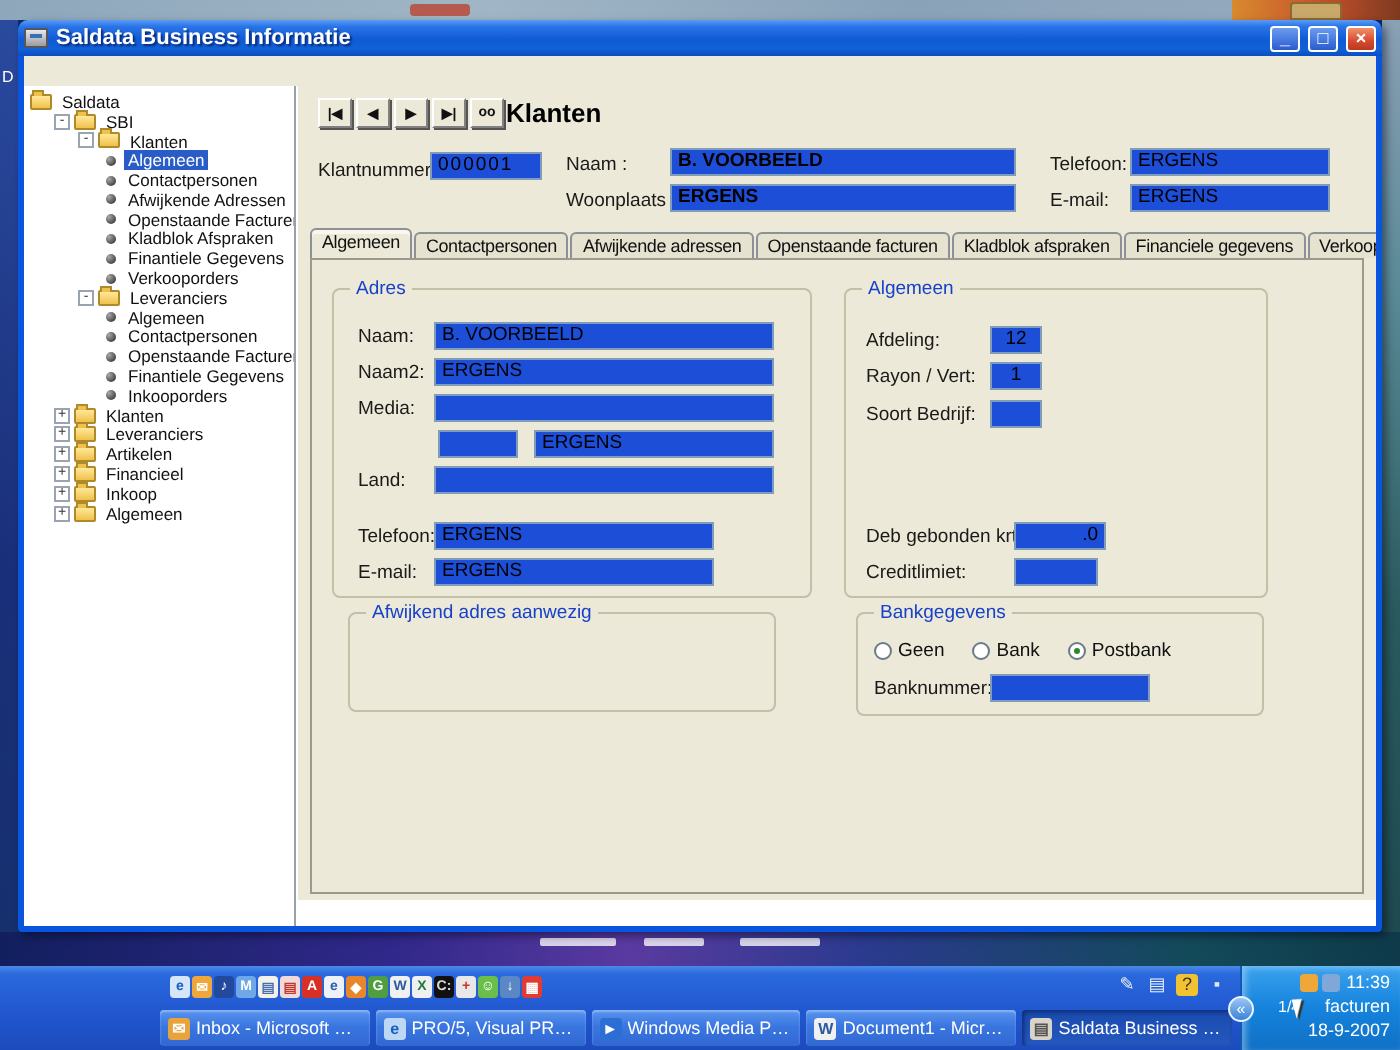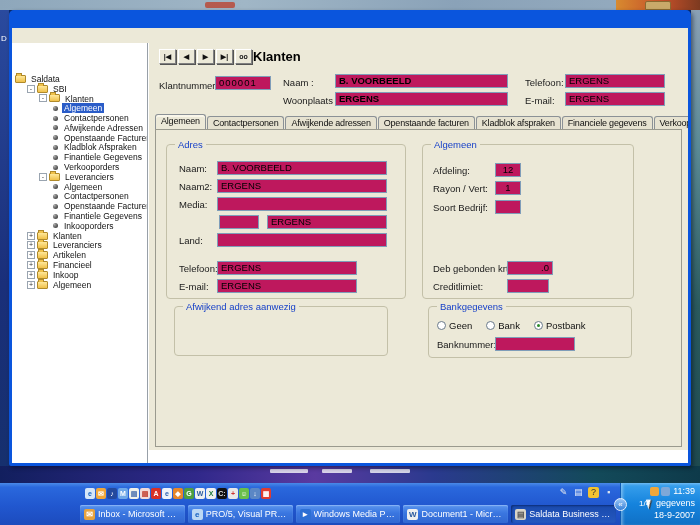--- a/index.html
+++ b/index.html
@@ -57,21 +57,21 @@
   .tlabel{padding:0 2px;}
   .tlabel.sel{background:#2a5cc8;color:#fff;}
 
   
   .content{position:absolute;left:137px;right:0;top:0;bottom:13px;background:#ece9d8;}
   .navbtns{position:absolute;left:10px;top:6px;display:flex;gap:2px;}
   .navbtn{width:17px;height:15px;background:#ece9d8;border:1px solid #808080;border-top-color:#fff;border-left-color:#fff;
     box-shadow:1px 1px 0 #555;font-size:7px;font-weight:bold;display:flex;align-items:center;justify-content:center;color:#111;}
   .page-title{position:absolute;left:104px;top:6px;font-size:13px;font-weight:bold;color:#000;}
   .flbl{position:absolute;font-size:9.5px;color:#1a1a1a;white-space:nowrap;}
-  .fld{position:absolute;background:#be185d;border:1px solid #7f9db9;height:14px;font-size:9.5px;line-height:12px;
+  .fld{position:absolute;background:#1d4ed8;border:1px solid #7f9db9;height:14px;font-size:9.5px;line-height:12px;
     padding:0 3px;color:#000;overflow:hidden;white-space:nowrap;}
 
   
   .tabs{position:absolute;left:6px;top:71px;right:6px;display:flex;align-items:flex-end;height:15px;}
   .tab{font-size:9px;letter-spacing:-.2px;padding:1px 5px 2px 5px;background:#e6e2d0;border:1px solid #8b9196;
     border-bottom:none;border-radius:3px 3px 0 0;margin-right:1px;color:#111;height:13px;white-space:nowrap;}
   .tab.active{background:#ece9d8;height:15px;position:relative;z-index:2;border-color:#8b9196;
     box-shadow:inset 0 2px 0 #f9f6ea;}
   .tabpage{position:absolute;left:6px;top:86px;right:6px;height:318px;border:1px solid #9a9a8e;background:#ece9d8;z-index:1;}
 
@@ -131,25 +131,32 @@
     <span class="dletter">D</span>
   </div>
   <div class="desk-right"></div>
   <div class="desk-bottom">
     <div class="frag" style="left:270px;width:38px;"></div>
     <div class="frag" style="left:322px;width:30px;"></div>
     <div class="frag" style="left:370px;width:40px;"></div>
   </div>
 
   <div class="window">
+    <div class="titlebar">
+      <span class="appicon"></span>
+      <span class="title-text">Saldata Business Informatie</span>
+      <span class="winbtn">_</span>
+      <span class="winbtn">□</span>
+      <span class="winbtn close">×</span>
+    </div>
     <div class="winbody">
       <div class="client">
 
         <div class="tree" id="tree">
-            <div class="titem" style="padding-left: 3px; margin-top: 28px;">
+            <div class="titem" style="padding-left: 3px;">
               <span class="folder"></span>
               <span class="tlabel">Saldata</span>
             </div>
             <div class="titem" style="padding-left: 15px;">
               <span class="toggle">-</span>
               <span class="folder"></span>
               <span class="tlabel">SBI</span>
             </div>
             <div class="titem" style="padding-left: 27px;">
               <span class="toggle">-</span>
@@ -389,21 +396,21 @@
       <span class="cursor"></span>
       <div class="clockrow">
           <span id="clkicons" style="display:flex;gap:2px;">
             <span class="clkicon" style="background: rgb(240, 167, 58);"></span>
             <span class="clkicon" style="background: rgb(127, 168, 216);"></span>
           </span>
           <span>11:39</span>
         </div>
       <div class="clockrow">
           <span style="margin-right:auto;padding-left:8px;font-size:8px;">1/4</span>
-          <span>gegevens</span>
+          <span>facturen</span>
         </div>
       <div class="clockrow">
           <span>18-9-2007</span>
         </div>
     </div>
   </div>
 
 </div>
 
 </body></html>

